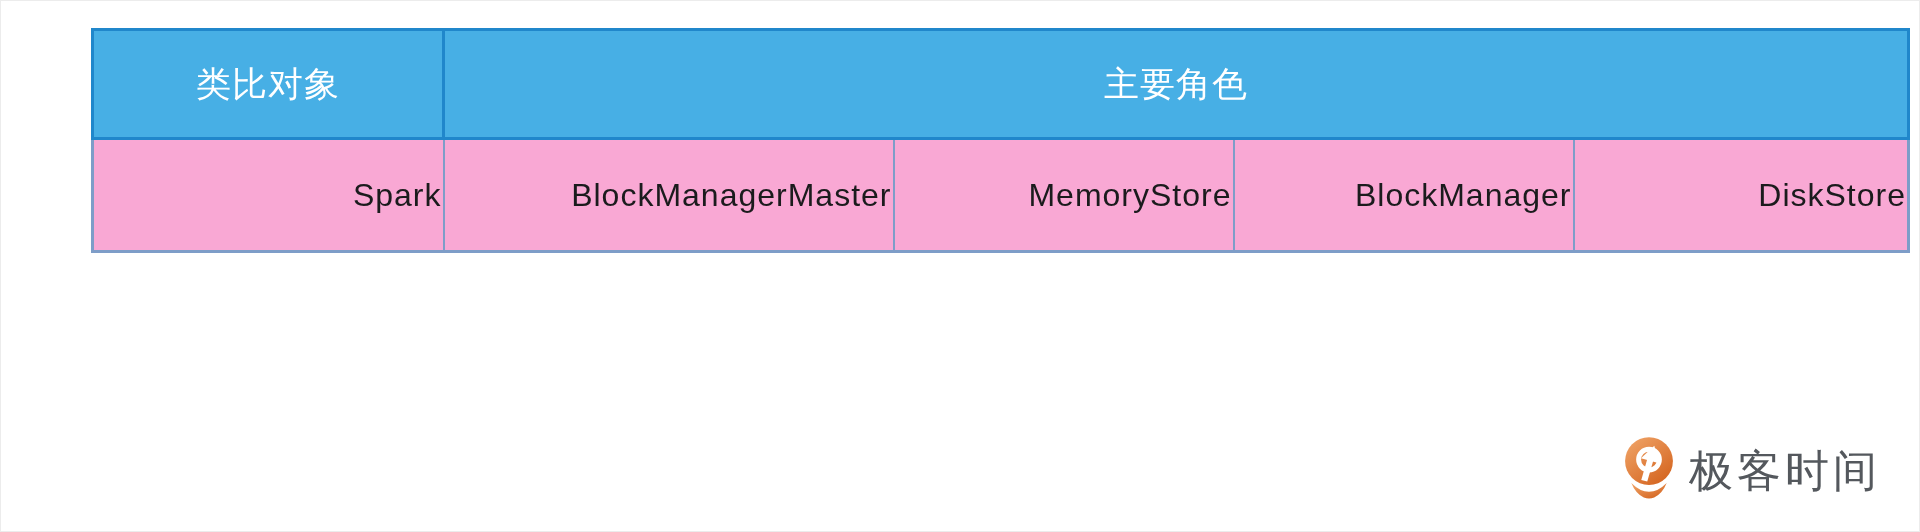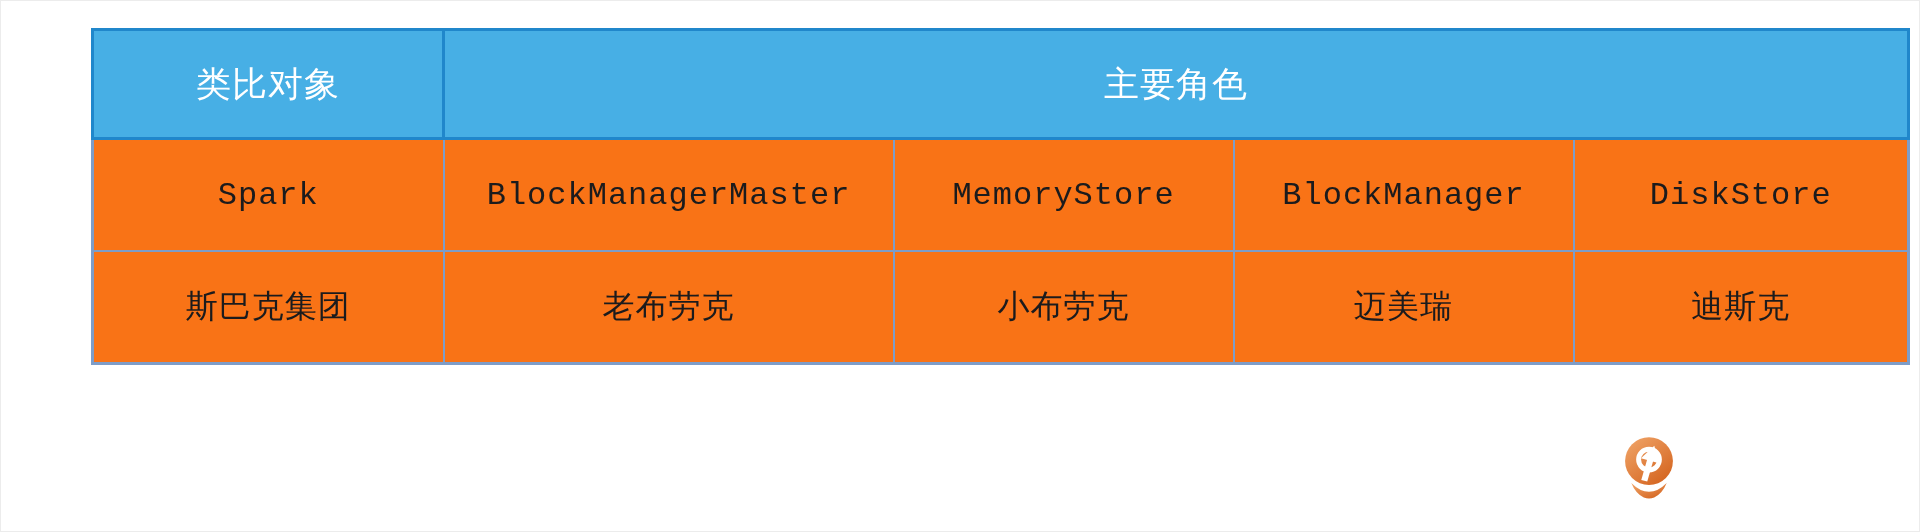--- a/index.html
+++ b/index.html
@@ -33,29 +33,28 @@
     border: 3px solid #2087CB;
     color: #ffffff;
     font-size: 35px;
     font-weight: 400;
     text-align: center;
     vertical-align: middle;
     letter-spacing: 1px;
   }
   table.analogy-table td {
     height: 108px;
-    background: #f97316;
+    background: #f9a8d4;
     border: 2px solid #7E9DC8;
     color: #1B1B1D;
     font-size: 32px;
     font-weight: 400;
-    text-align: center;
+    text-align: right;
     vertical-align: middle;
     letter-spacing: 1px;
-    font-family: Liberation Mono, monospace;
   }
   .logo {
     position: absolute;
     left: 1622px;
     top: 436px;
     display: flex;
     align-items: center;
     gap: 14px;
   }
   .logo-icon {
@@ -91,27 +90,20 @@
       </tr>
     </thead>
     <tbody>
       <tr>
         <td>Spark</td>
         <td>BlockManagerMaster</td>
         <td>MemoryStore</td>
         <td>BlockManager</td>
         <td>DiskStore</td>
       </tr>
-      <tr>
-        <td>斯巴克集团</td>
-        <td>老布劳克</td>
-        <td>小布劳克</td>
-        <td>迈美瑞</td>
-        <td>迪斯克</td>
-      </tr>
     </tbody>
   </table>
 
   <div class="logo">
     <svg class="logo-icon" viewBox="0 0 100 130" xmlns="http://www.w3.org/2000/svg">
       <defs>
         <linearGradient id="gk-grad" x1="0" y1="0" x2="0.8" y2="1">
           <stop offset="0" stop-color="#F1A76B"></stop>
           <stop offset="1" stop-color="#D4641F"></stop>
         </linearGradient>
@@ -121,15 +113,16 @@
 
       <path d="M16 88 Q50 122 84 88 Q76 108 60 116 Q50 120 40 116 Q24 108 16 88 Z" fill="url(#gk-grad)"></path>
 
       <circle cx="50" cy="43" r="20" fill="none" stroke="#ffffff" stroke-width="9.5"></circle>
 
       <g transform="rotate(16 50 52)">
         <path d="M50 15 L68 45 L32 45 Z" fill="#ffffff"></path>
         <rect x="44" y="41" width="12" height="44" fill="#ffffff"></rect>
       </g>
     </svg>
+    <span class="logo-text">极客时间</span>
   </div>
 
 </div>
 
 </body></html>

